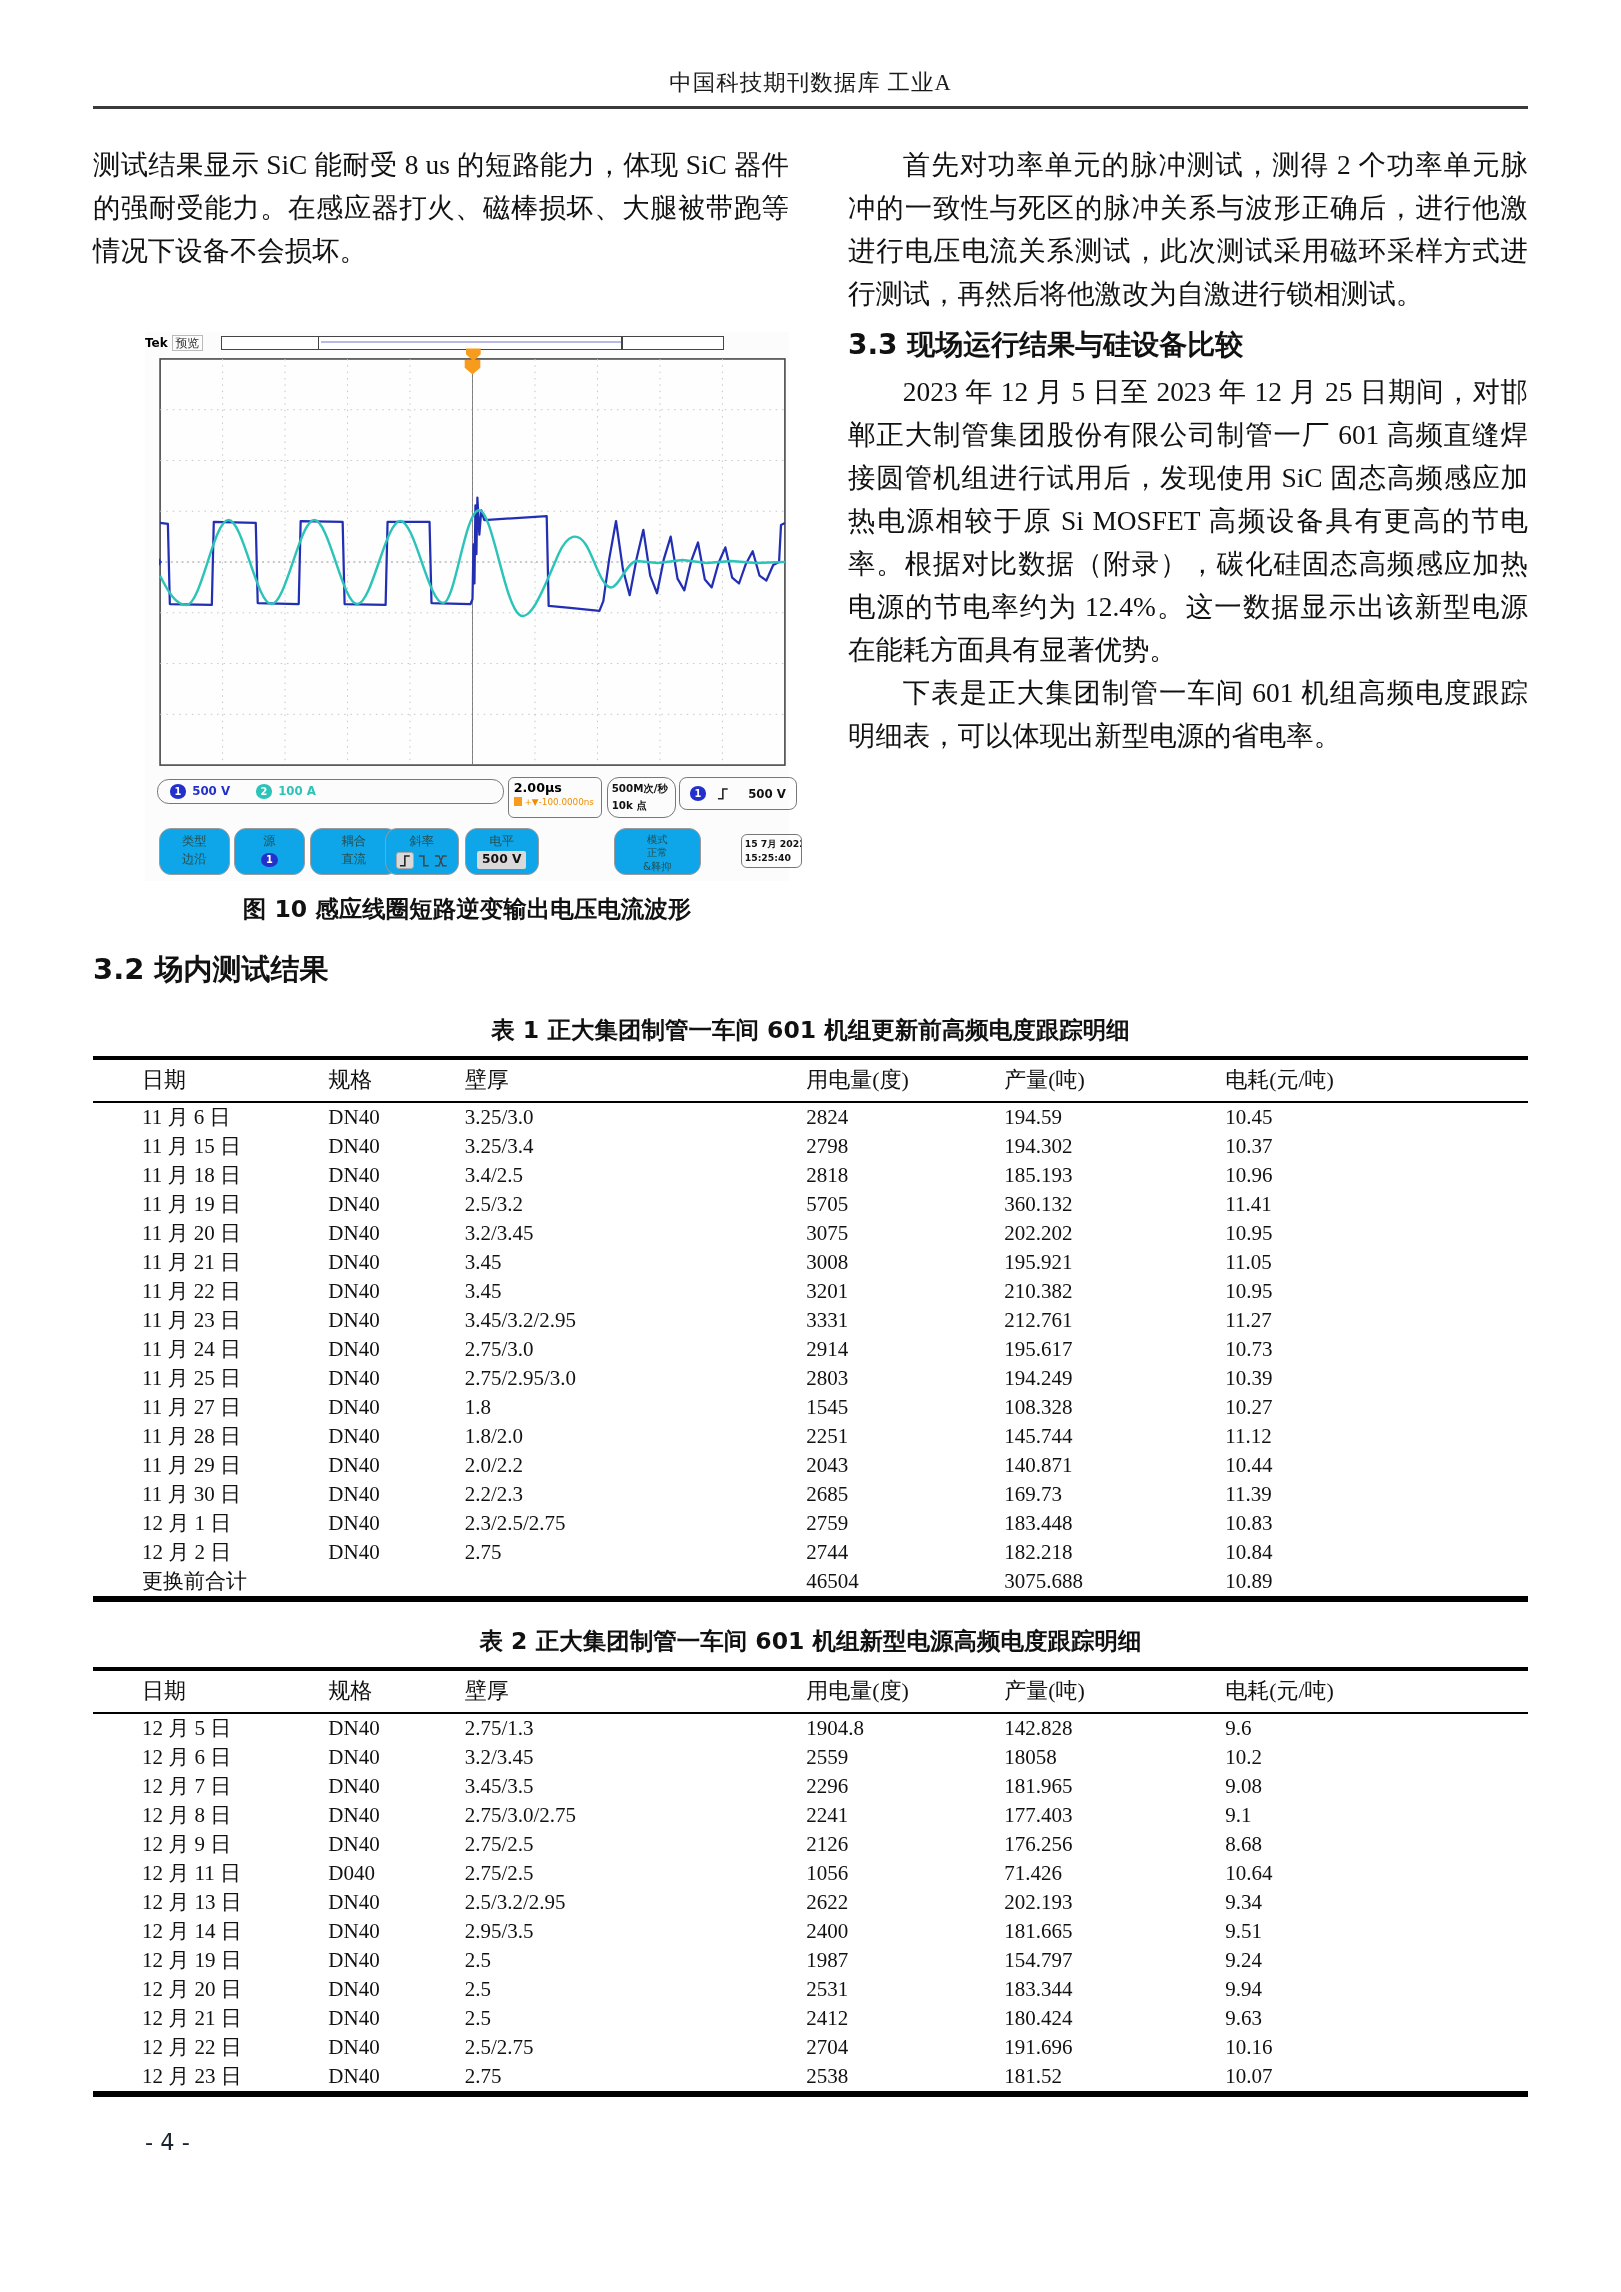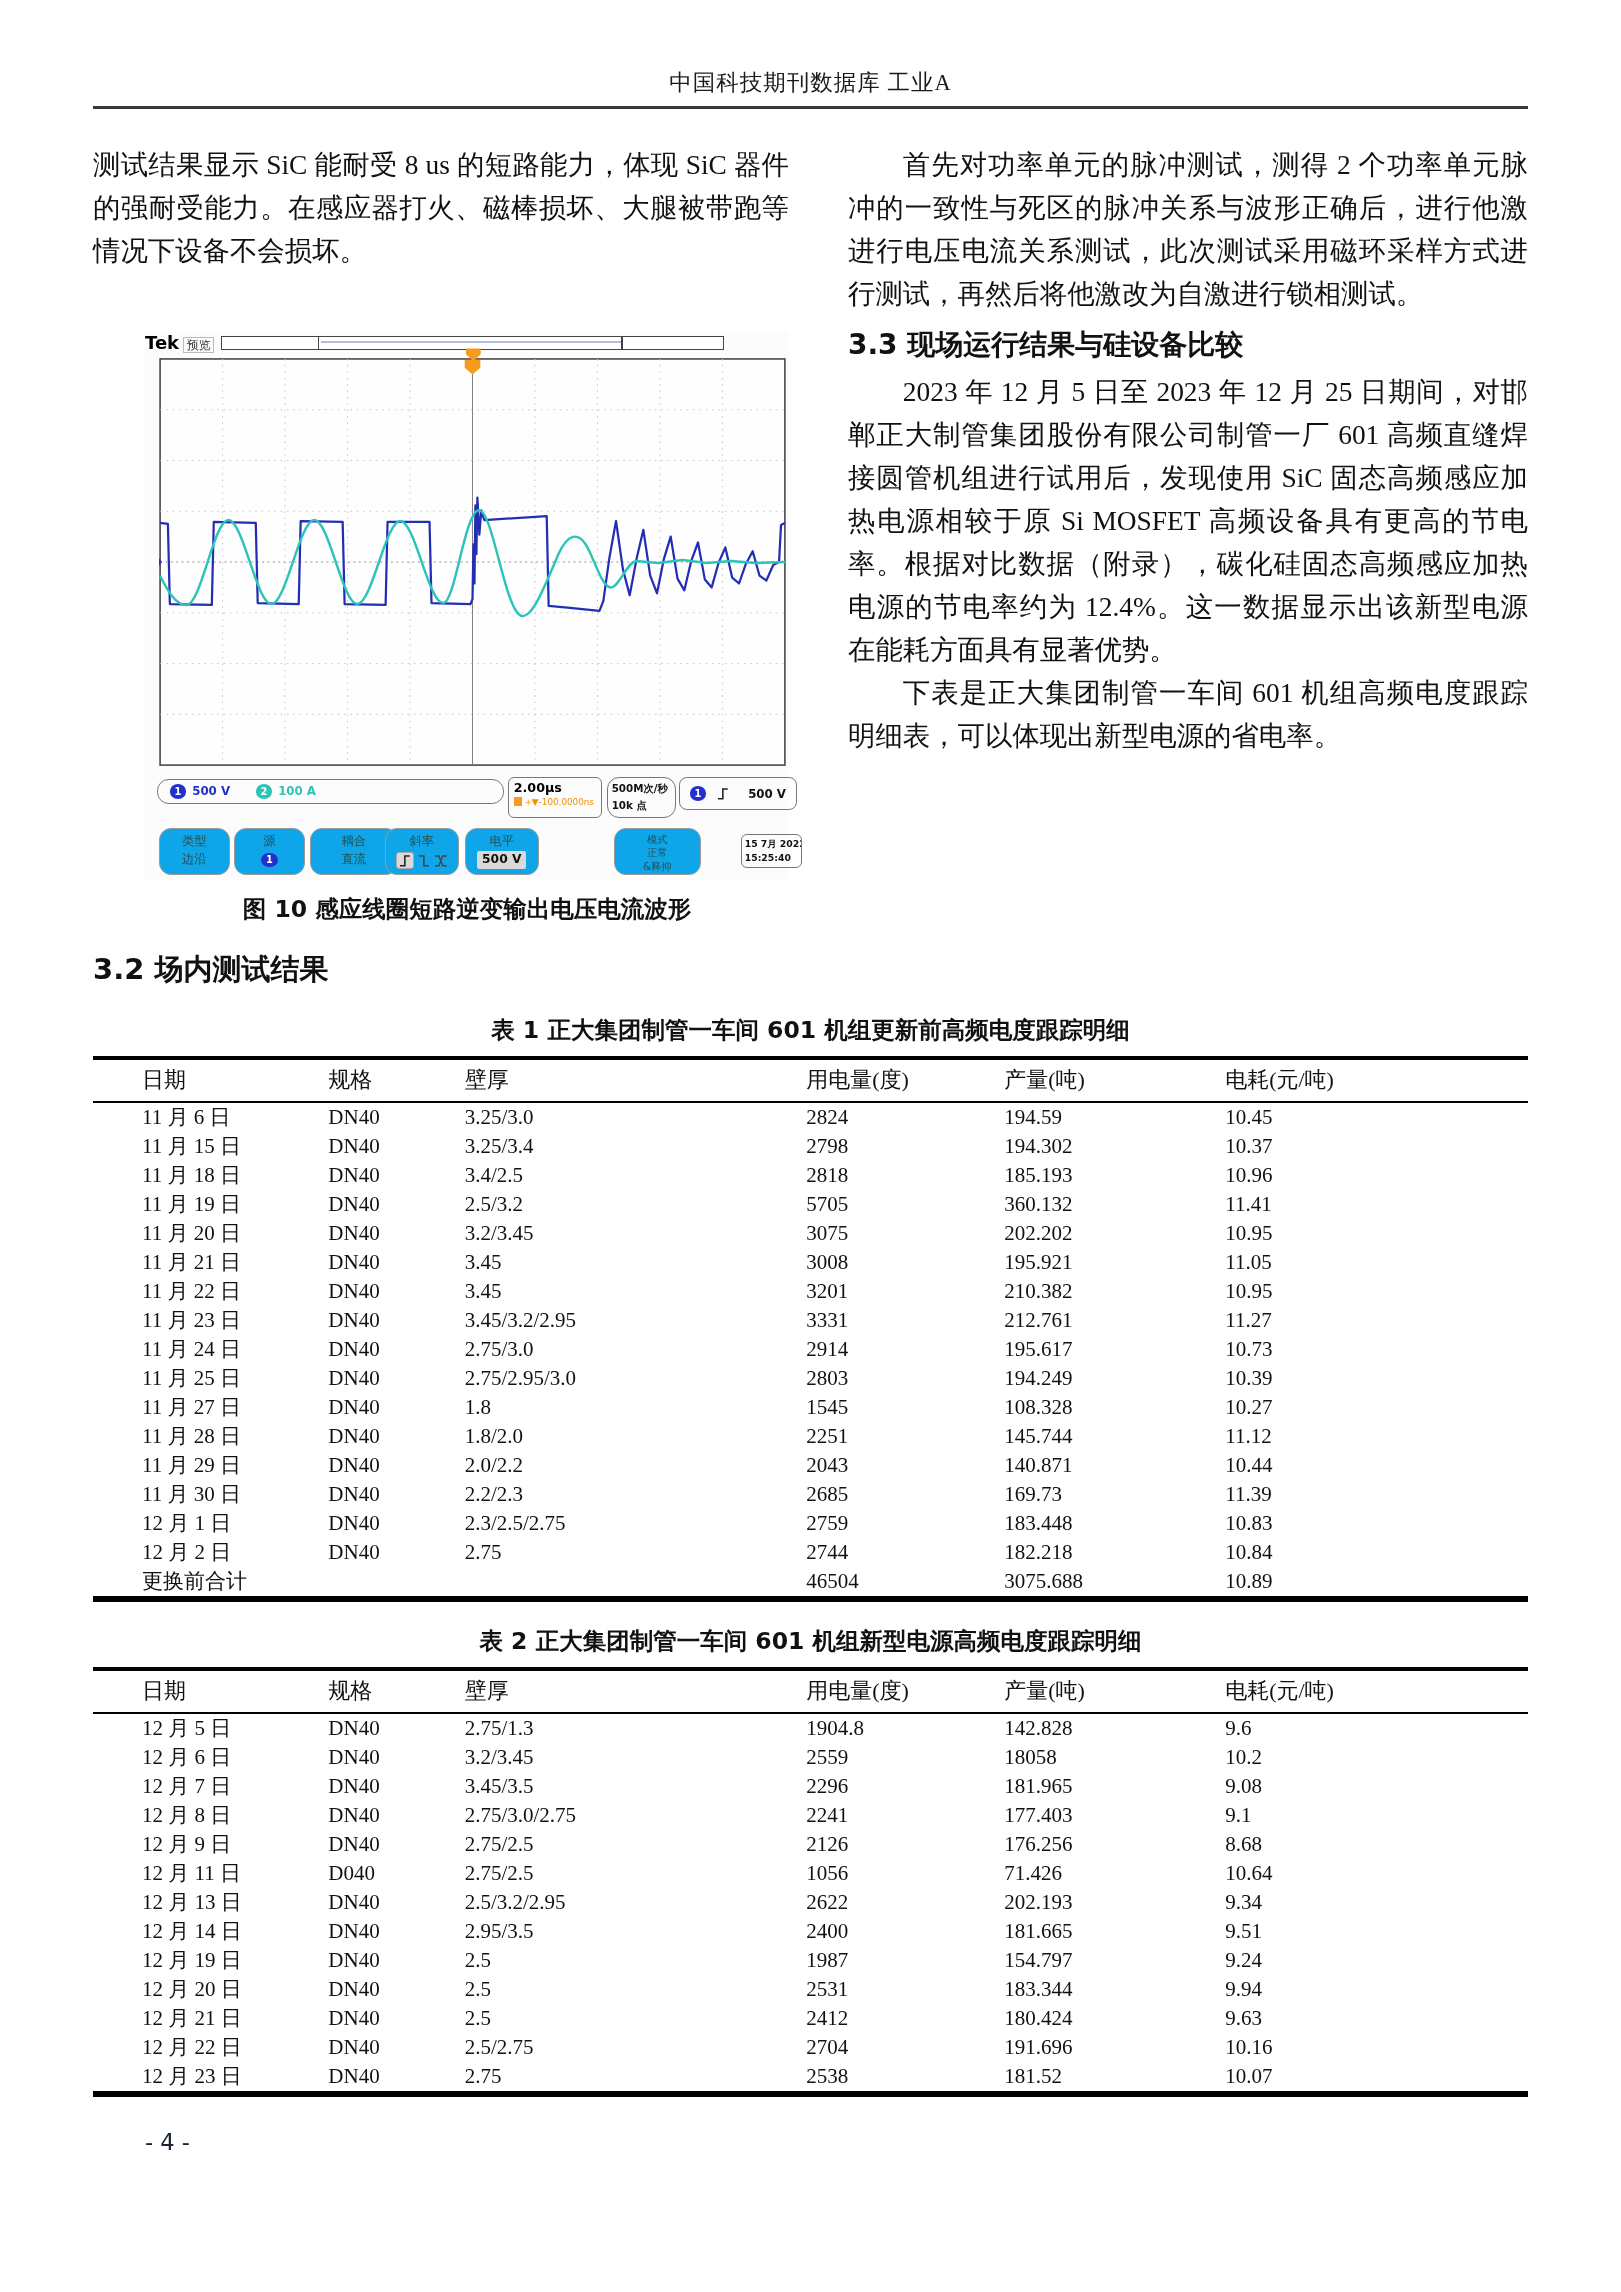--- a/index.html
+++ b/index.html
@@ -25,21 +25,21 @@
   p.body { margin: 0; font-size: 27.4px; line-height: 43px; text-align: justify; }
   .indent { text-indent: 2em; }
   .subhead { font-family: "DejaVu Sans", "Liberation Sans", sans-serif; font-weight: bold;
              font-size: 28px; margin: 9.8px 0 7.8px 0; }
 
   
   .figure { margin-top: 59px; margin-left: 52px; width: 644px; }
   .scope { position: relative; width: 644px; background:#fcfcfc;
            font-family: "DejaVu Sans", "Liberation Sans", sans-serif; }
   .scope-top { position: relative; height: 25.5px; }
-  .tek { font-weight: bold; font-size: 18px; color:#000; }
+  .tek { font-weight: bold; font-size: 12px; color:#000; }
   .preview { font-size: 11.8px; color:#333; border: 1px solid #bbb; padding: 0 2.9px; margin-left: 3.9px; }
   .acq-rect1 { position:absolute; left:76px; top:3.9px; width:97px; height:12.7px;
                border:1.5px solid #444; background:#fff; }
   .acq-rect2 { position:absolute; left:173px; top:3.9px; width:404px; height:12.7px;
                border:1.5px solid #444; background:#fff; }
   .acq-line { position:absolute; left:2px; top:3.9px; width:300px; height:2.9px; background:#b9b9e8; }
   .acq-bracket { position:absolute; left:302px; top:0; width:2px; height:100%; background:#444; }
   .trig-top-marker { position:absolute; left:321px; top:16.7px; width:14.7px; height:12.7px;
                      background:#f79b1c; clip-path: polygon(0 0,100% 0,100% 45%,50% 100%,0 45%); }
   .grid-wrap { margin-left: 13.7px; width: 627px; }

